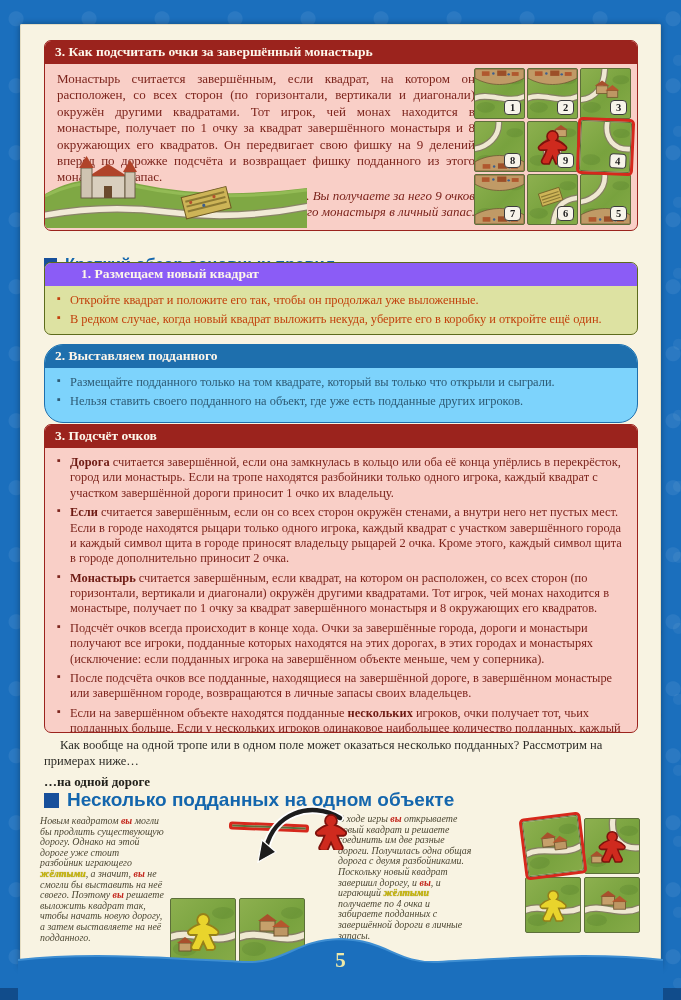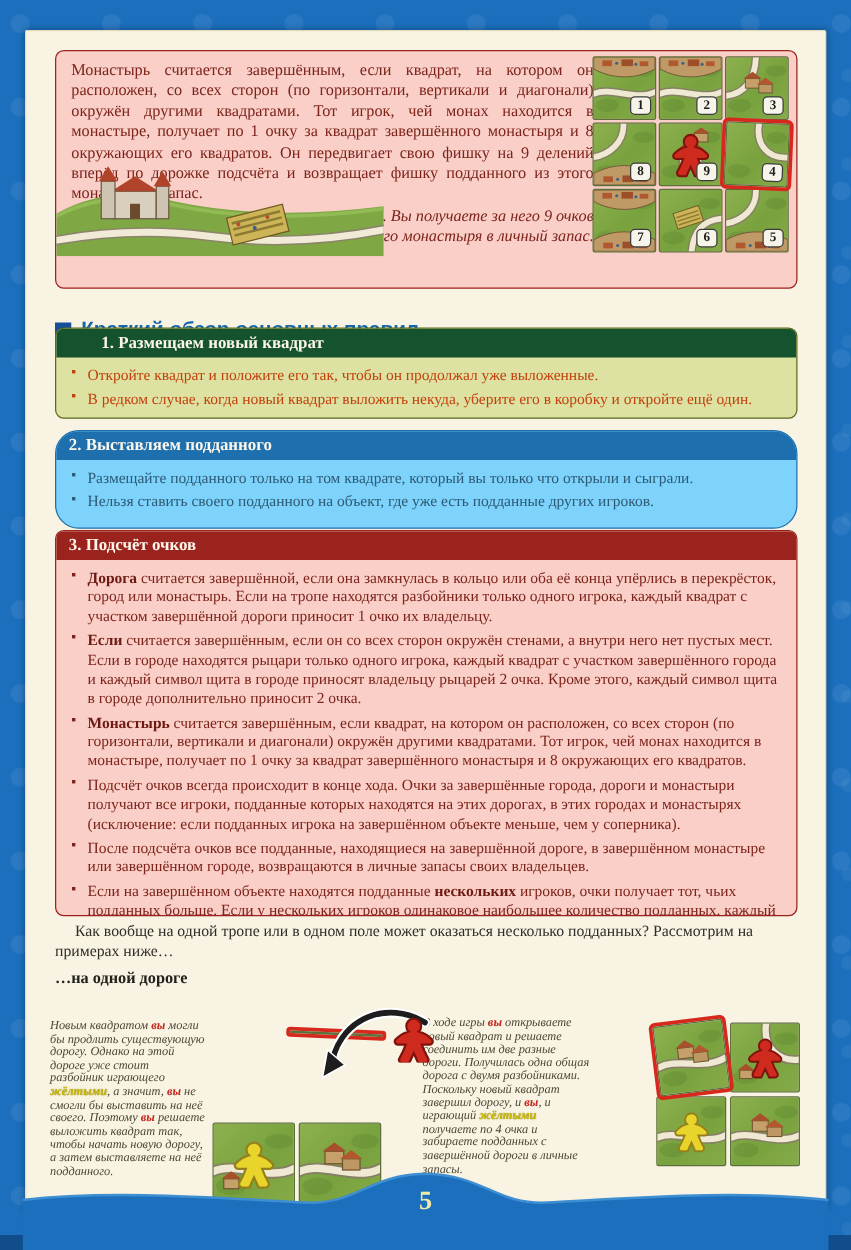--- a/index.html
+++ b/index.html
@@ -18,21 +18,21 @@
     position:absolute;left:20px;top:24px;width:641px;height:944px;
     background:#f8f3e2;border-radius:2px;
     box-shadow:inset 0 0 0 1px #e4dcc2, 0 0 6px rgba(0,0,0,.35);
   }
   
   .rulebox{position:absolute;left:24px;width:592px;border-radius:7px;overflow:hidden;border:1.5px solid;}
   .rulebox .hd{font-weight:bold;font-size:13.5px;color:#fdf6ea;padding:3px 10px 4px;}
   .box-red{border-color:#9b231d;background:#f9cfc7;}
   .box-red .hd{background:#9b231d;}
   .box-green{border-color:#5d6b1c;background:#dde2a2;}
-  .box-green .hd{background:#14532d;padding-left:36px;}
+  .box-green .hd{background:#8b5cf6;padding-left:36px;}
   .box-blue{border-color:#1e6fad;background:#7dd3fc;border-radius:19px;}
   .box-blue .hd{background:#1e6fad;}
   .rulebox ul{margin:7px 10px 6px 12px;padding:0;list-style:none;}
   .rulebox li{position:relative;padding-left:13px;margin-bottom:4px;font-size:12.4px;line-height:1.24;}
   .rulebox li::before{content:"▪";position:absolute;left:0;top:-1px;font-size:11px;}
   .box-red li{color:#7c241c;}
   .box-green li{color:#c2410c;}
   .box-blue li{color:#2d5a74;}
   .box-red li strong{color:#6d1a13;}
   
@@ -68,20 +68,21 @@
   
   .wave{position:absolute;left:18px;top:934px;width:645px;height:66px;z-index:5;}
   .pagenum{position:absolute;left:0;right:0;top:948px;text-align:center;font-weight:bold;font-size:21px;color:#efe9a8;z-index:6;}
 </style>
 </head>
 <body>
 
 <div class="page">
 
   <div class="rulebox box-red" style="top:16px;height:189px;">
+    <div class="hd">3. Как подсчитать очки за завершённый монастырь</div>
     <div class="mon-body">
       <div class="mon-text">
         <p class="para">Монастырь считается завершённым, если квадрат, на котором он расположен, со всех сторон (по горизонтали, вертикали и диагонали) окружён другими квадратами. Тот игрок, чей монах находится в монастыре, получает по 1 очку за квадрат завершённого монастыря и 8 окружающих его квадратов. Он передвигает свою фишку на 9 делений вперёд по дорожке подсчёта и возвращает фишку подданного из этого монастыря в запас.</p>
         <p class="ital">В примере справа вы завершили монастырь. Вы получаете за него 9 очков и забираете фишку подданного из этого монастыря в личный запас.</p>
       </div>
       <svg class="mon-art" viewBox="0 0 262 74">
         <path d="M0 74 L0 40 Q42 16 94 30 Q168 46 262 34 L262 74 Z" fill="#7fa844"></path>
         <path d="M0 42 Q42 20 94 33 Q168 49 262 36" fill="none" stroke="#93bb55" stroke-width="3"></path>
         <path d="M-4 62 Q60 50 122 58 Q192 67 266 52" fill="none" stroke="#8a8468" stroke-width="8" stroke-linecap="round"></path>
         <path d="M-4 62 Q60 50 122 58 Q192 67 266 52" fill="none" stroke="#f1ead6" stroke-width="5.5" stroke-linecap="round"></path>
@@ -267,20 +268,24 @@
         <li><strong>Если</strong> считается завершённым, если он со всех сторон окружён стенами, а внутри него нет пустых мест. Если в городе находятся рыцари только одного игрока, каждый квадрат с участком завершённого города и каждый символ щита в городе приносят владельцу рыцарей 2 очка. Кроме этого, каждый символ щита в городе дополнительно приносит 2 очка.</li>
         <li><strong>Монастырь</strong> считается завершённым, если квадрат, на котором он расположен, со всех сторон (по горизонтали, вертикали и диагонали) окружён другими квадратами. Тот игрок, чей монах находится в монастыре, получает по 1 очку за квадрат завершённого монастыря и 8 окружающих его квадратов.</li>
         <li>Подсчёт очков всегда происходит в конце хода. Очки за завершённые города, дороги и монастыри получают все игроки, подданные которых находятся на этих дорогах, в этих городах и монастырях (исключение: если подданных игрока на завершённом объекте меньше, чем у соперника).</li>
         <li>После подсчёта очков все подданные, находящиеся на завершённой дороге, в завершённом монастыре или завершённом городе, возвращаются в личные запасы своих владельцев.</li>
         <li>Если на завершённом объекте находятся подданные <strong>нескольких</strong> игроков, очки получает тот, чьих подданных больше. Если у нескольких игроков одинаковое наибольшее количество подданных, каждый из них получает очки в полном объёме.</li>
       </ul>
   </div>
 
   <p class="intro" style="top:713px;">Как вообще на одной тропе или в одном поле может оказаться несколько подданных? Рассмотрим на примерах ниже…</p>
 
+  <div class="bighead h2" style="top:745px;">
+    <span class="sq" style="width:15px;height:15px;"></span>
+    <span>Несколько подданных на одном объекте</span>
+  </div>
   <div class="subhead" style="top:750px;">…на одной дороге</div>
 
   <div class="ex-text" style="left:20px;top:792px;width:168px;">
     <span class="text-spacer"></span>
   <span>Новым квадратом </span><span class="seg-red">вы</span><span> могли бы продлить существующую дорогу. Однако на этой дороге уже стоит разбойник играющего </span><span class="seg-yellow">жёлтыми</span><span>, а значит, </span><span class="seg-red">вы</span><span> не смогли бы выставить на неё своего. Поэтому </span><span class="seg-red">вы</span><span> решаете выложить квадрат так, чтобы начать новую дорогу, а затем выставляете на неё подданного.</span></div>
 
   <div class="newtile" style="left:212px;top:802px;">
       <div class="tile tile-hl">
         <svg viewBox="0 0 64 64" preserveAspectRatio="none">
           <ellipse cx="14" cy="50" rx="12" ry="7" fill="rgba(20,60,10,0.10)"></ellipse>

